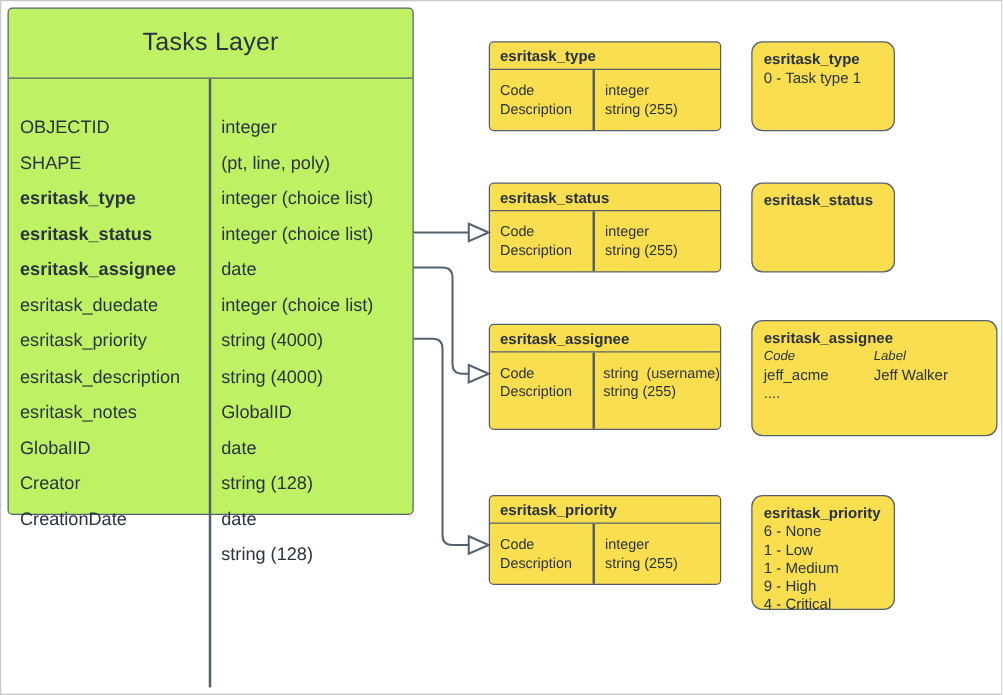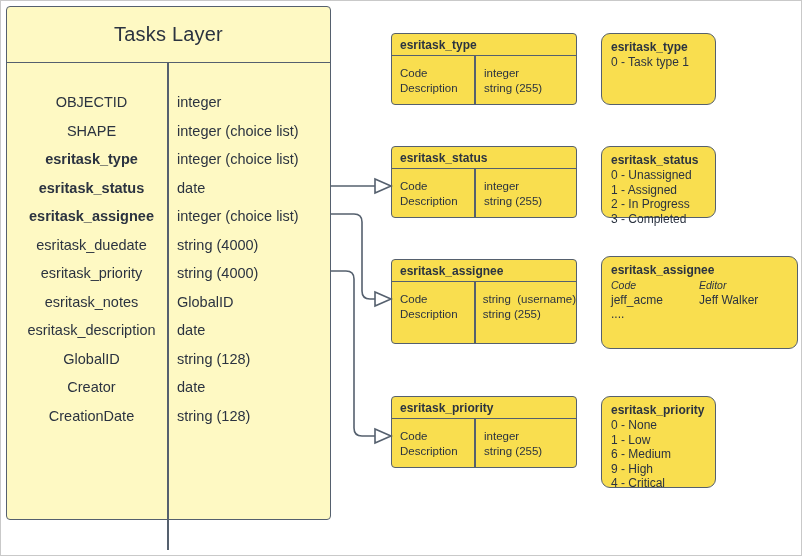--- a/index.html
+++ b/index.html
@@ -14,25 +14,25 @@
     width:802px;height:556px;
     box-sizing:border-box;
     border:1px solid #c9c9c9;
     background:#ffffff;
   }
 
   
   #layer-table{
     position:absolute;
     left:5px;top:5px;
-    width:325px;height:514px;
+    width:325px;height:406px;
     box-sizing:border-box;
     border:1.5px solid #55606e;
     border-radius:4px;
-    background:#fef9c3;
+    background:#bef264;
   }
   #layer-title{
     height:56px;
     box-sizing:border-box;
     border-bottom:1.5px solid #55606e;
     display:flex;align-items:center;justify-content:center;
     font-size:20px;color:#2b3340;
     letter-spacing:.2px;
   }
   #layer-body{
@@ -42,21 +42,21 @@
   }
   #layer-body:before{
     content:"";
     position:absolute;left:160px;top:0;bottom:0;
     width:1.5px;background:#55606e;
   }
   .field-col{
     padding-top:25px;
     box-sizing:border-box;
   }
-  .field-col.names{width:161px;padding-left:9px;text-align:center;}
+  .field-col.names{width:161px;padding-left:9px;}
   .field-col.types{width:164px;padding-left:10px;}
   .field-row{
     height:28.5px;
     line-height:28.5px;
     font-size:14.5px;
     color:#2b3340;
     white-space:nowrap;
   }
   .field-row.bold{font-weight:bold;}
 
@@ -134,28 +134,29 @@
     <div id="layer-title">Tasks Layer</div>
     <div id="layer-body">
       <div class="field-col names">
           <div class="field-row">OBJECTID</div>
           <div class="field-row">SHAPE</div>
           <div class="field-row bold">esritask_type</div>
           <div class="field-row bold">esritask_status</div>
           <div class="field-row bold">esritask_assignee</div>
           <div class="field-row">esritask_duedate</div>
           <div class="field-row">esritask_priority</div>
+          <div class="field-row">esritask_description</div>
           <div class="field-row">esritask_notes</div>
-          <div class="field-row">esritask_description</div>
           <div class="field-row">GlobalID</div>
           <div class="field-row">Creator</div>
           <div class="field-row">CreationDate</div>
         </div>
       <div class="field-col types">
           <div class="field-row">integer</div>
+          <div class="field-row">(pt, line, poly)</div>
           <div class="field-row">integer (choice list)</div>
           <div class="field-row">integer (choice list)</div>
           <div class="field-row">date</div>
           <div class="field-row">integer (choice list)</div>
           <div class="field-row">string (4000)</div>
           <div class="field-row">string (4000)</div>
           <div class="field-row">GlobalID</div>
           <div class="field-row">date</div>
           <div class="field-row">string (128)</div>
           <div class="field-row">date</div>
@@ -222,47 +223,41 @@
 
   <div class="ycard" style="left:600px;top:32px;width:115px;height:72px;">
     <div class="ycard-title">esritask_type</div>
     <div>
       <div class="ycard-line">0 - Task type 1</div>
     </div>
   </div>
 
   <div class="ycard" style="left:600px;top:145px;width:115px;height:72px;">
     <div class="ycard-title">esritask_status</div>
-    <div>
-      <div class="ycard-line">0 - Unassigned</div>
-      <div class="ycard-line">1 - Assigned</div>
-      <div class="ycard-line">2 - In Progress</div>
-      <div class="ycard-line">3 - Completed</div>
-    </div>
   </div>
 
   <div class="ycard" style="left:600px;top:255px;width:197px;height:93px;">
     <div class="ycard-title">esritask_assignee</div>
     <div class="ycard-cols">
       <div class="c1 ycard-line ital">Code</div>
-      <div class="c2 ycard-line ital">Editor</div>
+      <div class="c2 ycard-line ital">Label</div>
     </div>
     <div class="ycard-cols">
       <div class="c1 ycard-line">jeff_acme</div>
       <div class="c2 ycard-line">Jeff Walker</div>
     </div>
     <div class="ycard-line">....</div>
   </div>
 
   <div class="ycard" style="left:600px;top:395px;width:115px;height:92px;">
     <div class="ycard-title">esritask_priority</div>
     <div>
-      <div class="ycard-line">0 - None</div>
+      <div class="ycard-line">6 - None</div>
       <div class="ycard-line">1 - Low</div>
-      <div class="ycard-line">6 - Medium</div>
+      <div class="ycard-line">1 - Medium</div>
       <div class="ycard-line">9 - High</div>
       <div class="ycard-line">4 - Critical</div>
     </div>
   </div>
 
   <svg id="connectors" viewBox="0 0 802 556">
     <g fill="none" stroke="#55606e" stroke-width="1.6">
 
       <path d="M330,185 L374,185"></path>
 

